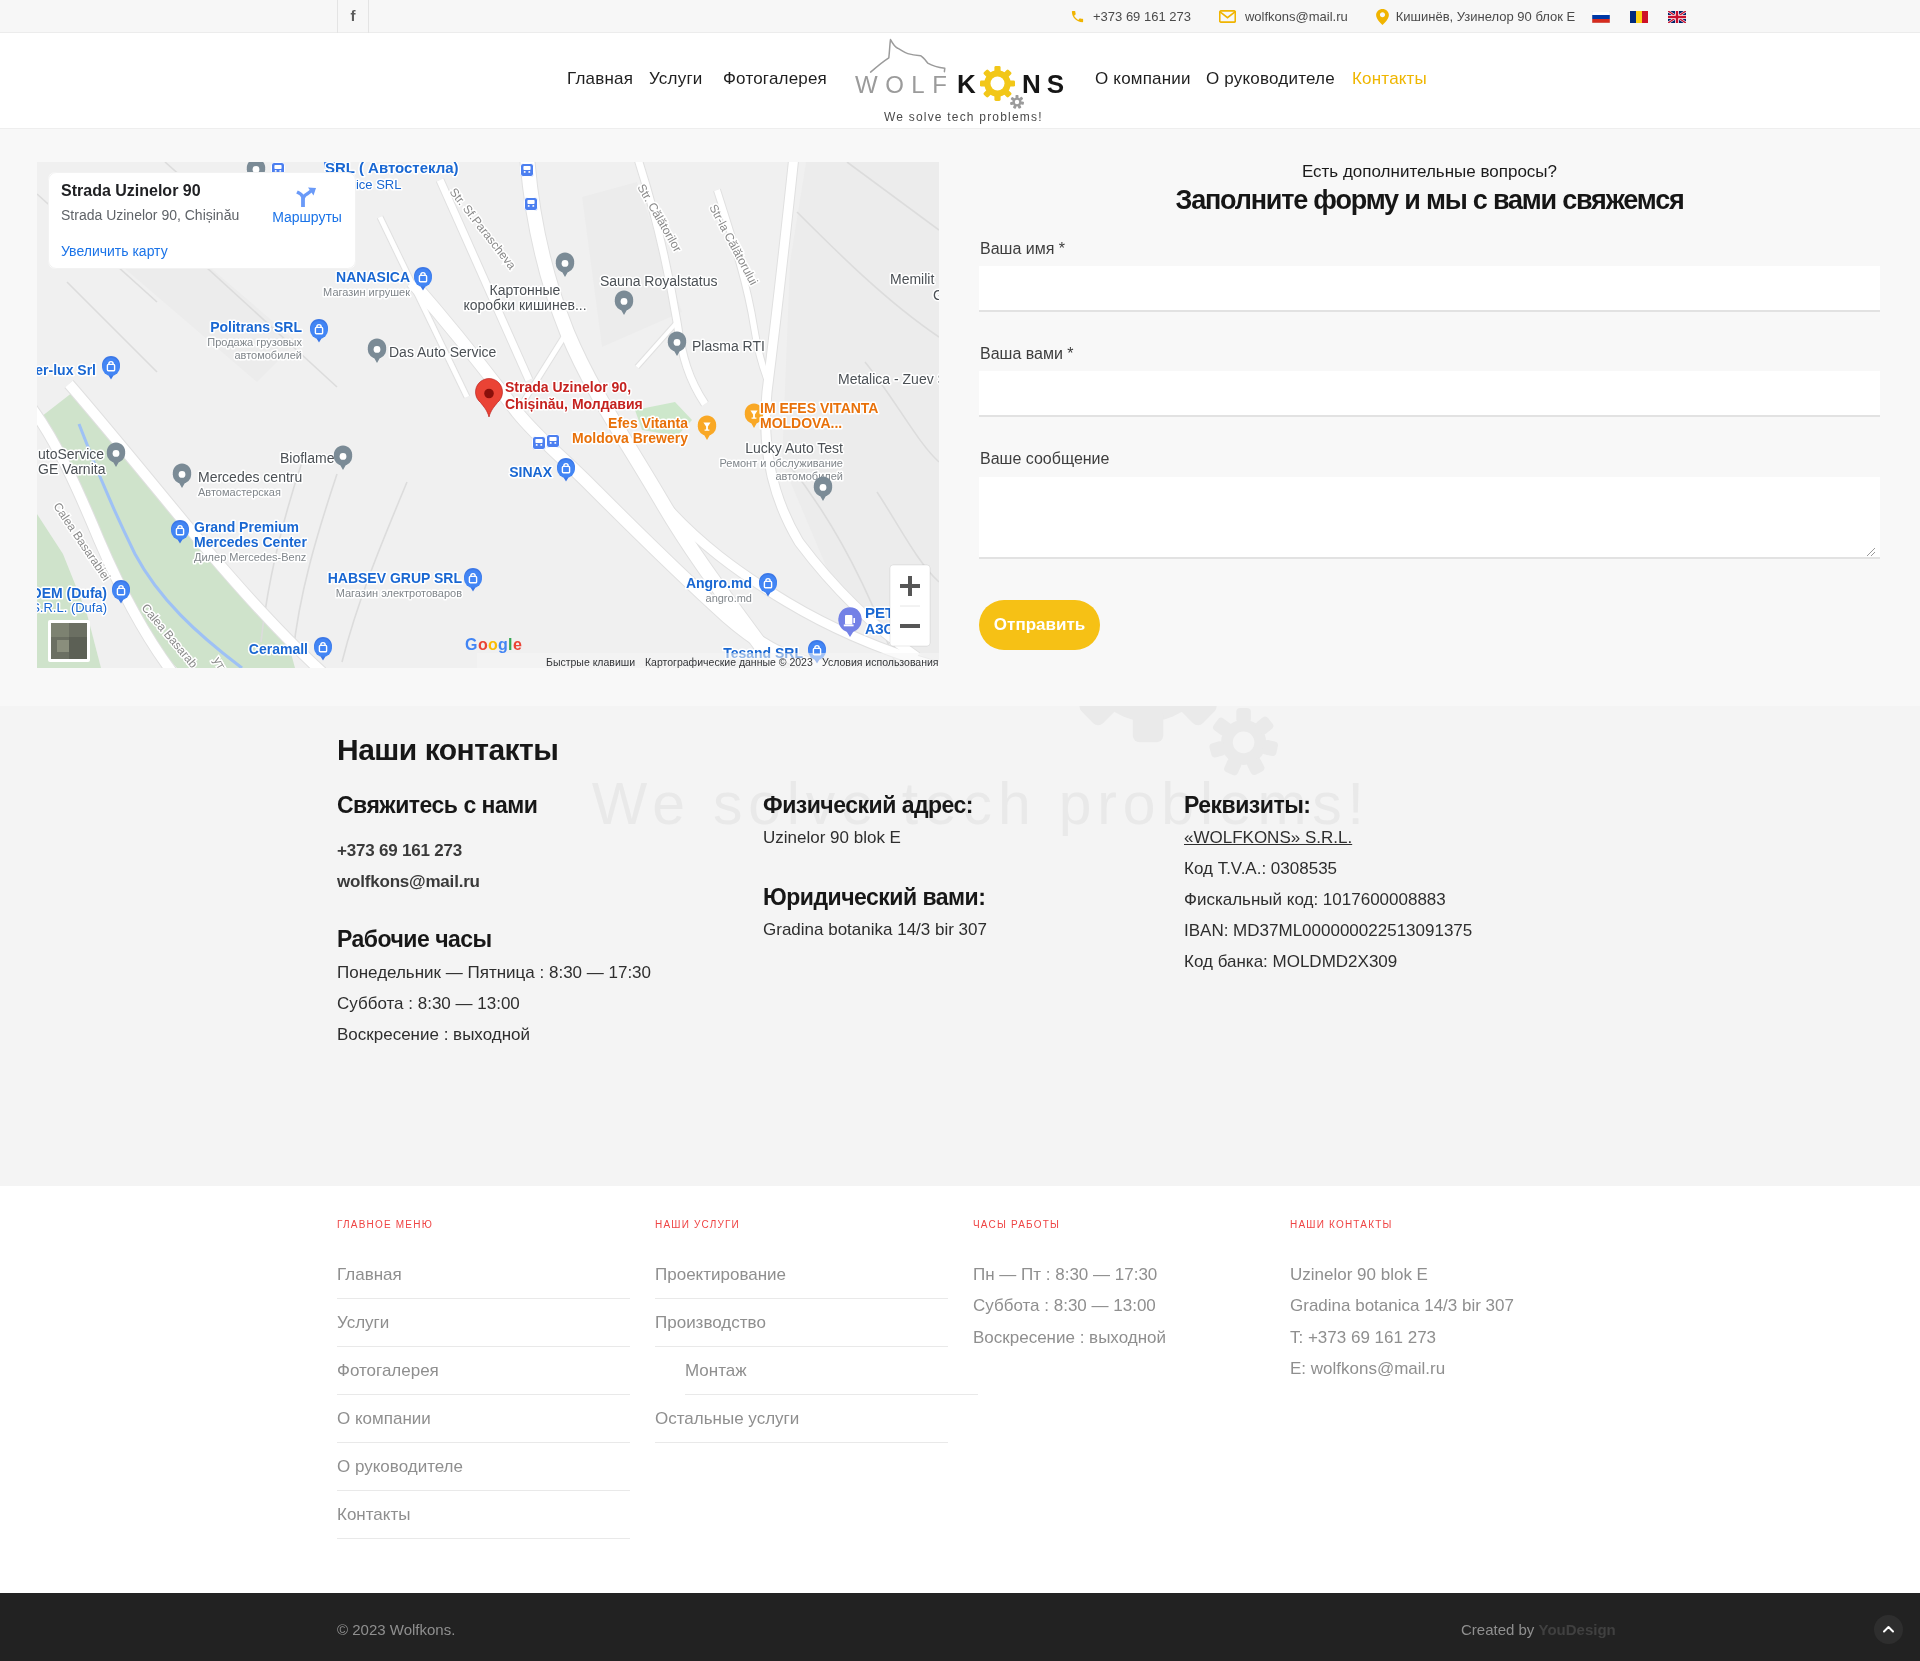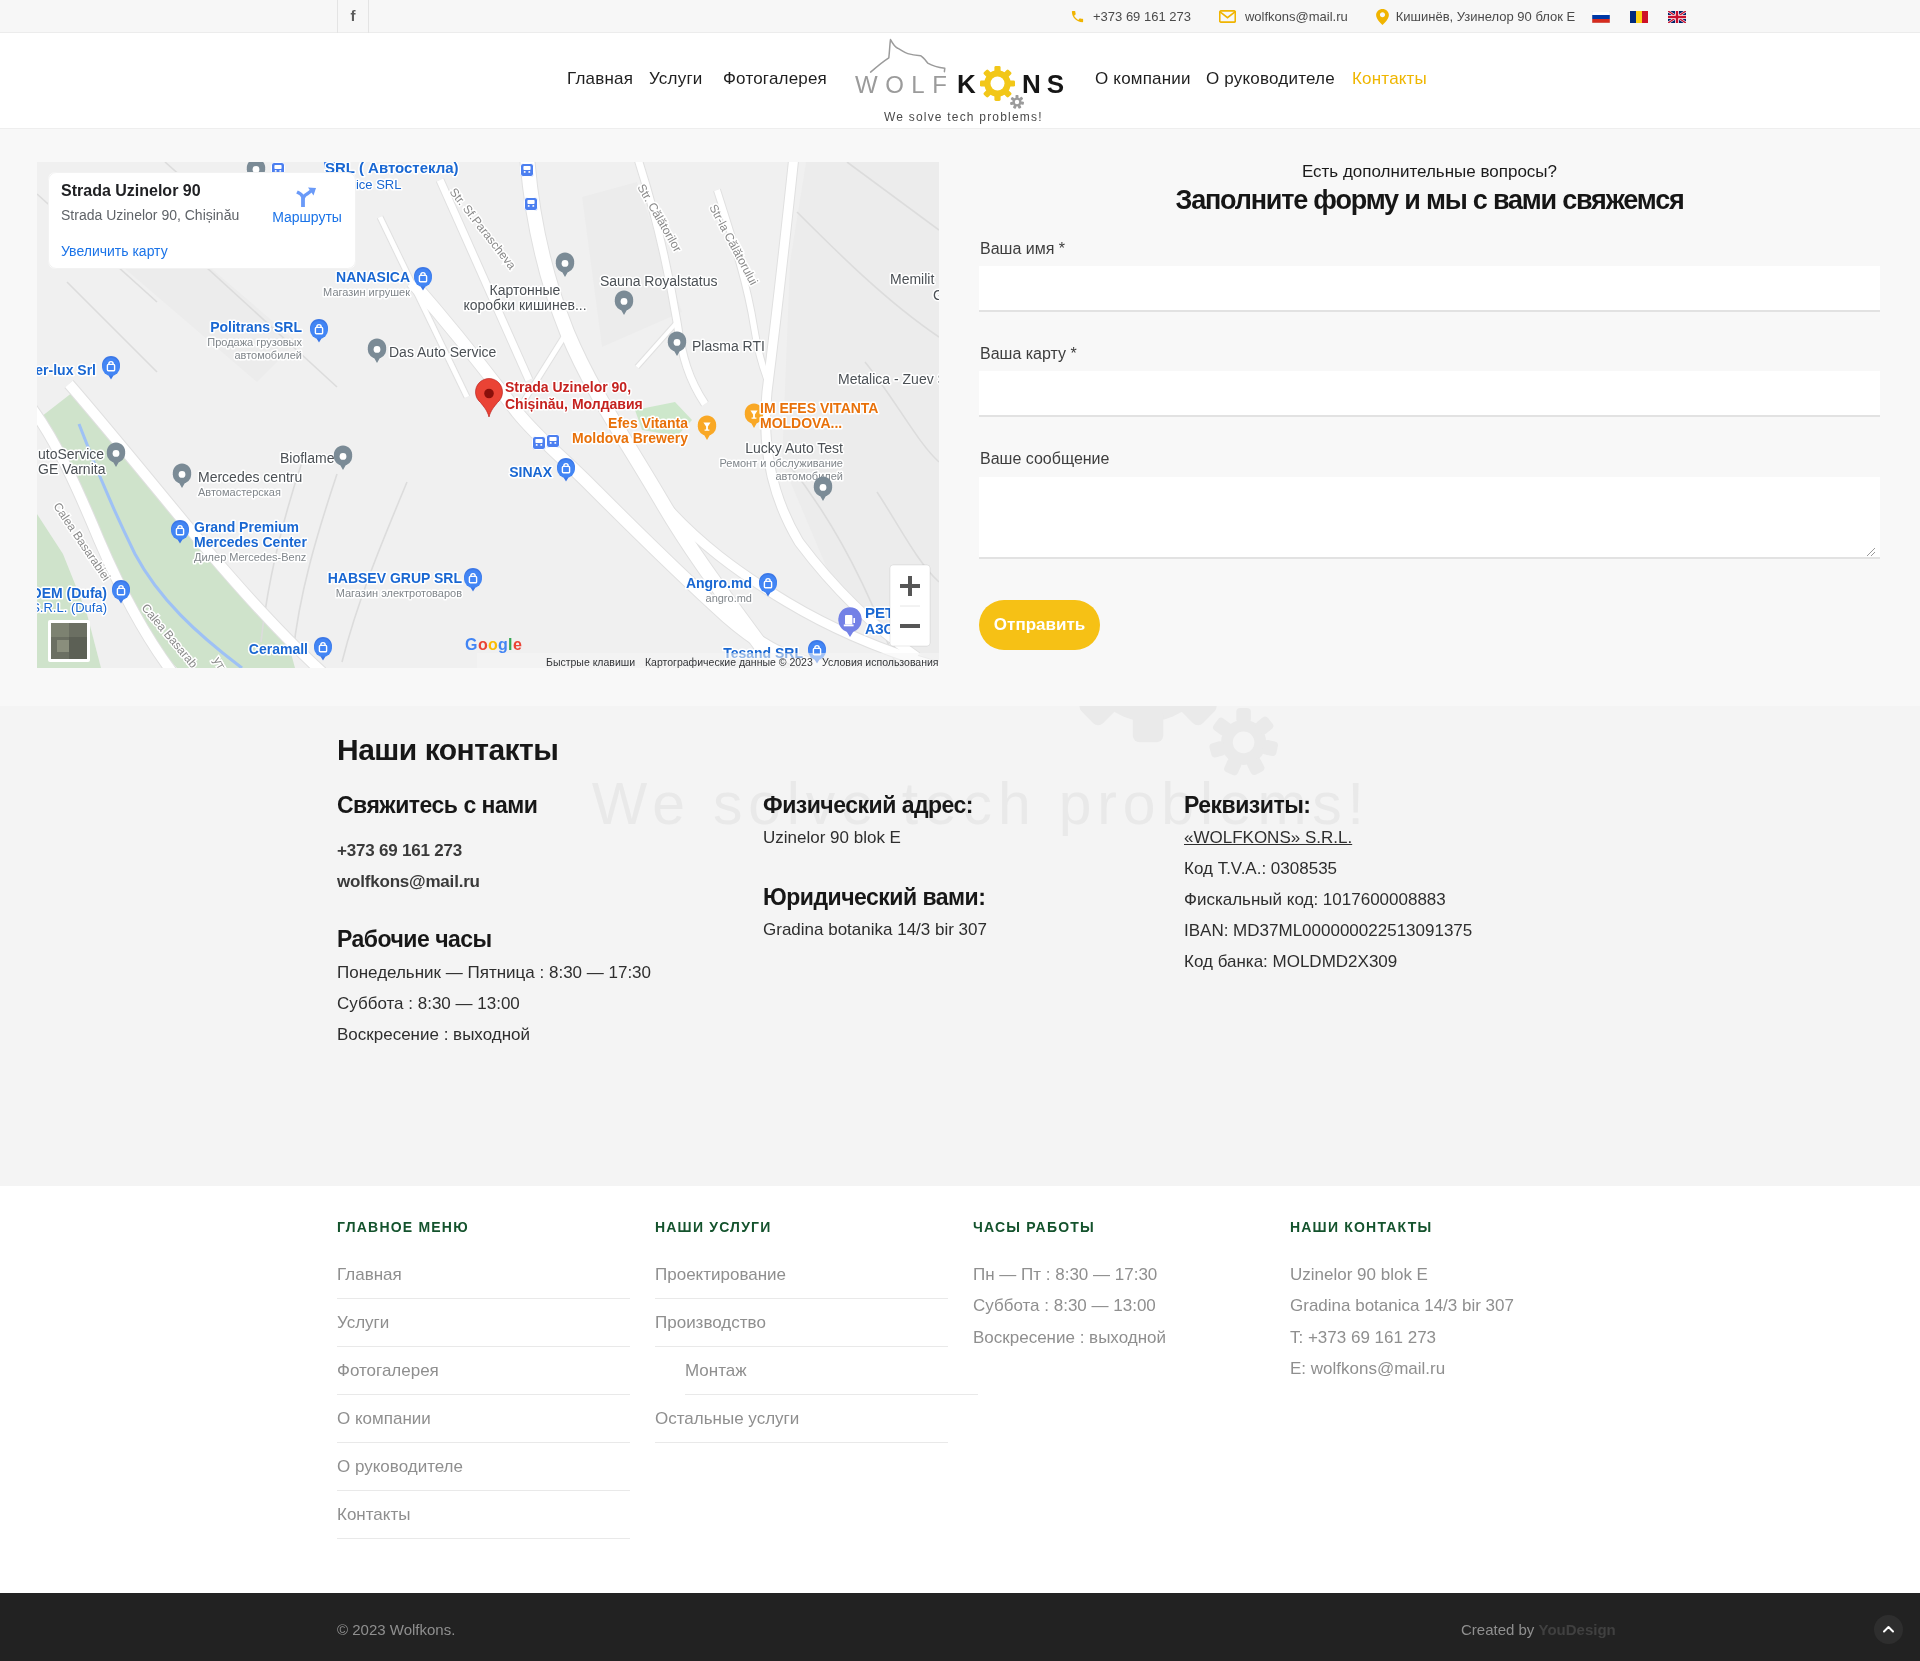--- a/index.html
+++ b/index.html
@@ -21,21 +21,21 @@
   .finput { background:#fff; border:0; border-bottom:2px solid #e2e2e2; }
   .btn { left:979px; top:600px; width:121px; height:50px; background:#f6c115; border-radius:25px; color:#fff; font-weight:bold; font-size:17px; text-align:center; line-height:50px; }
   
   .sec2 { left:0; top:706px; width:1920px; height:480px; background:#f4f4f4; overflow:hidden; }
   .h2c { font-size:30px; font-weight:bold; color:#171717; letter-spacing:-0.5px; }
   .h3c { font-size:23px; font-weight:bold; color:#171717; letter-spacing:-0.5px; }
   .ctxt { font-size:17px; color:#2e2e2e; }
   .ctxtb { font-size:17px; color:#3a3a3a; font-weight:bold; letter-spacing:-0.2px; }
   
   .footer { left:0; top:1186px; width:1920px; height:407px; background:#fff; }
-  .fh { font-size:14px; font-weight:bold; color:#14532d; letter-spacing:1.2px; }
+  .fh { font-size:10px; font-weight:normal; color:#ef4444; letter-spacing:1.2px; }
   .flink { font-size:17px; color:#8f8f8f; }
   .fitem { width:293px; border-bottom:1px solid #e9e9e9; padding-bottom:13px; }
   
   .bottombar { left:0; top:1593px; width:1920px; height:68px; background:#222222; }
 </style>
 </head>
 <body>
 
 <div class="abs topbar"></div>
 <div class="abs fbbox">f</div>
@@ -145,21 +145,21 @@
   <text x="32" y="85" font-family="Liberation Sans, sans-serif" font-size="12" fill="#4a4a4a" letter-spacing="1.2">We solve tech problems!</text>
 </svg>
 </div>
 
 <div class="abs sec1"></div>
 
 <div class="abs" style="left:979px; top:162px; width:901px; text-align:center; font-size:17px; color:#1b1b1b;">Есть дополнительные вопросы?</div>
 <div class="abs" style="left:979px; top:185px; width:901px; text-align:center; font-size:27px; font-weight:bold; color:#161616; letter-spacing:-1.2px;">Заполните форму и мы с вами свяжемся</div>
 <div class="abs formlabel" style="left:980px; top:240px;">Ваша имя *</div>
 <div class="abs finput" style="left:979px; top:266px; width:901px; height:46px;"></div>
-<div class="abs formlabel" style="left:980px; top:345px;">Ваша карту *</div>
+<div class="abs formlabel" style="left:980px; top:345px;">Ваша вами *</div>
 <div class="abs finput" style="left:979px; top:371px; width:901px; height:46px;"></div>
 <div class="abs formlabel" style="left:980px; top:450px;">Ваше сообщение</div>
 <div class="abs finput" style="left:979px; top:477px; width:901px; height:82px;"></div>
 <svg class="abs" style="left:1866px; top:547px;" width="10" height="10" viewBox="0 0 10 10">
     <path d="M9 1 1 9 M9 5 5 9" stroke="#9a9a9a" stroke-width="1"></path>
   </svg>
 <div class="abs btn">Отправить</div>
 
 <div class="abs" id="mapbox" style="left:37px; top:162px; width:902px; height:506px; background:#eeeeee; overflow:hidden;">
 <svg width="902" height="506" viewBox="0 0 902 506" font-family="Liberation Sans, sans-serif">

